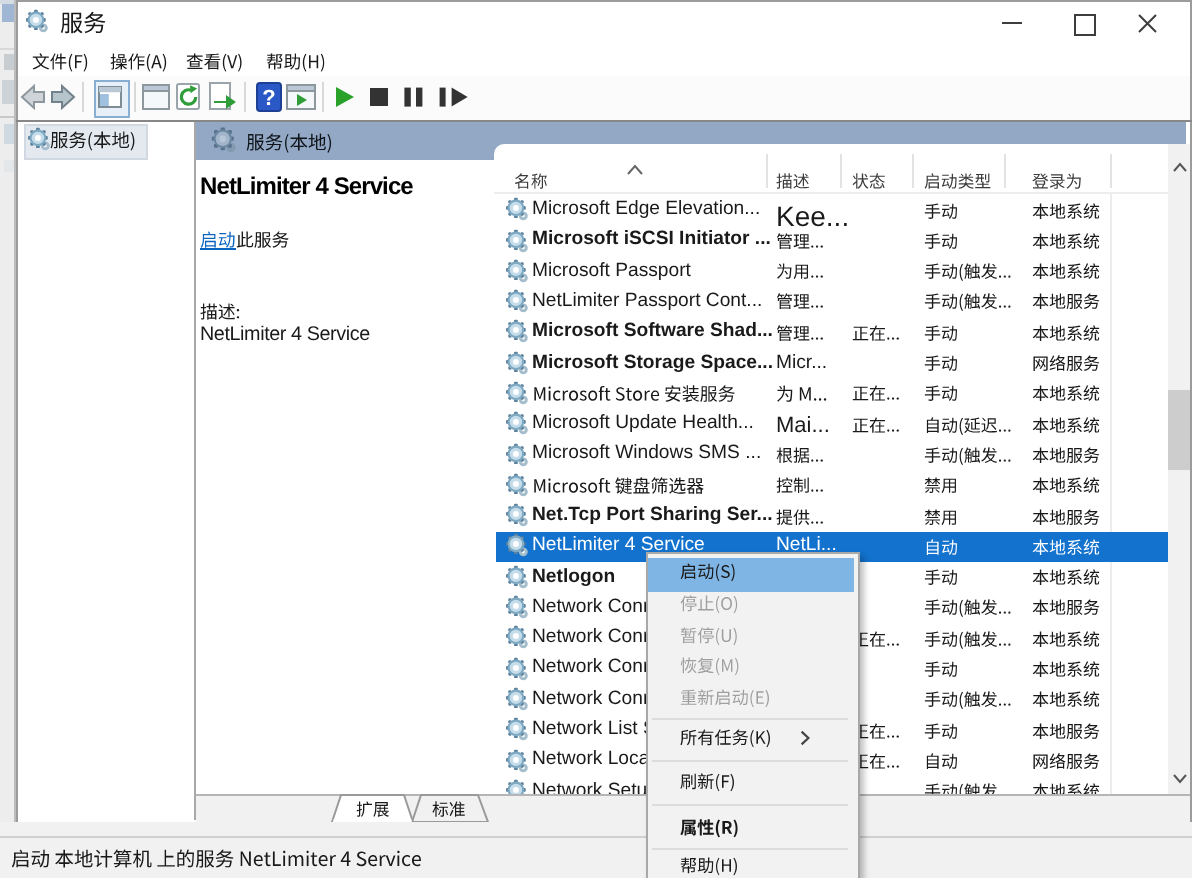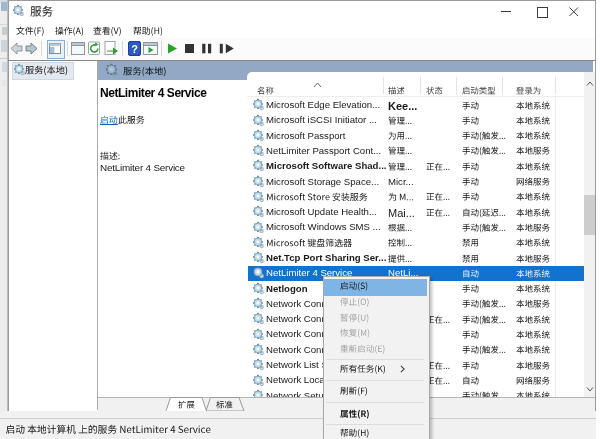--- a/index.html
+++ b/index.html
@@ -207,21 +207,21 @@
 <rect x="8.8" y="2.3" width="1.8" height="1.8" rx="0.6"></rect>
 <rect x="2.3" y="8.8" width="1.8" height="1.8" rx="0.6"></rect>
 <rect x="8.8" y="8.8" width="1.8" height="1.8" rx="0.6"></rect>
 </g>
 <circle cx="6.4" cy="6.4" r="4.3" fill="#c5ddeb"></circle>
 <circle cx="6.4" cy="6.4" r="3.9" fill="none" stroke="#7fa9c2" stroke-width="1.1"></circle>
 <circle cx="6.4" cy="6.4" r="1.6" fill="#ffffff"></circle>
 </g>
   </svg>
 <div class="lt" style="left:266px;top:98.0px;font-size:9.6px;color:#1a1a1a;font-weight:normal;letter-spacing:0">Microsoft Edge Elevation...</div>
-<div class="lt" style="left:388px;top:98.0px;font-size:11px;color:#1a1a1a;font-weight:bold;letter-spacing:0">Kee...</div>
+<div class="lt" style="left:388px;top:98.0px;font-size:14px;color:#1a1a1a;font-weight:normal;letter-spacing:0">Kee...</div>
 <svg class="t" style="left:461.5px;top:100.5px" width="19.0" height="10.6" viewBox="0 -7.82 19.0 10.62">
     <use href="#g16" fill="#1a1a1a"></use>
   </svg>
 <svg class="t" style="left:515.5px;top:100.5px" width="36.0" height="10.6" viewBox="0 -7.82 36.0 10.62">
     <use href="#g17" fill="#1a1a1a"></use>
   </svg>
 <svg class="t" style="left:252.0px;top:113.5px" width="13" height="13" viewBox="0 0 14 14">
 <g stroke="none">
 <circle cx="10.4" cy="10.7" r="2.4" fill="#a3bdcd"></circle>
 <circle cx="10.4" cy="10.7" r="0.9" fill="#eef3f6"></circle>
@@ -233,21 +233,21 @@
 <rect x="2.3" y="2.3" width="1.8" height="1.8" rx="0.6"></rect>
 <rect x="8.8" y="2.3" width="1.8" height="1.8" rx="0.6"></rect>
 <rect x="2.3" y="8.8" width="1.8" height="1.8" rx="0.6"></rect>
 <rect x="8.8" y="8.8" width="1.8" height="1.8" rx="0.6"></rect>
 </g>
 <circle cx="6.4" cy="6.4" r="4.3" fill="#c5ddeb"></circle>
 <circle cx="6.4" cy="6.4" r="3.9" fill="none" stroke="#7fa9c2" stroke-width="1.1"></circle>
 <circle cx="6.4" cy="6.4" r="1.6" fill="#ffffff"></circle>
 </g>
   </svg>
-<div class="lt" style="left:266px;top:113.2px;font-size:9.6px;color:#1a1a1a;font-weight:normal;letter-spacing:0">Microsoft iSCSI Initiator ...</div>
+<div class="lt" style="left:266px;top:113.2px;font-size:9.6px;color:#1a1a1a;font-weight:bold;letter-spacing:0">Microsoft iSCSI Initiator ...</div>
 <svg class="t" style="left:388.0px;top:115.8px" width="26.1" height="10.6" viewBox="0 -7.82 26.1 10.62">
     <use href="#g18" fill="#1a1a1a"></use>
   </svg>
 <svg class="t" style="left:461.5px;top:115.8px" width="19.0" height="10.6" viewBox="0 -7.82 19.0 10.62">
     <use href="#g16" fill="#1a1a1a"></use>
   </svg>
 <svg class="t" style="left:515.5px;top:115.8px" width="36.0" height="10.6" viewBox="0 -7.82 36.0 10.62">
     <use href="#g17" fill="#1a1a1a"></use>
   </svg>
 <svg class="t" style="left:252.0px;top:128.8px" width="13" height="13" viewBox="0 0 14 14">
@@ -352,21 +352,21 @@
 <rect x="2.3" y="2.3" width="1.8" height="1.8" rx="0.6"></rect>
 <rect x="8.8" y="2.3" width="1.8" height="1.8" rx="0.6"></rect>
 <rect x="2.3" y="8.8" width="1.8" height="1.8" rx="0.6"></rect>
 <rect x="8.8" y="8.8" width="1.8" height="1.8" rx="0.6"></rect>
 </g>
 <circle cx="6.4" cy="6.4" r="4.3" fill="#c5ddeb"></circle>
 <circle cx="6.4" cy="6.4" r="3.9" fill="none" stroke="#7fa9c2" stroke-width="1.1"></circle>
 <circle cx="6.4" cy="6.4" r="1.6" fill="#ffffff"></circle>
 </g>
   </svg>
-<div class="lt" style="left:266px;top:174.5px;font-size:9.6px;color:#1a1a1a;font-weight:normal;letter-spacing:0">Microsoft Storage Space...</div>
+<div class="lt" style="left:266px;top:174.5px;font-size:9.6px;color:#1a1a1a;font-weight:bold;letter-spacing:0">Microsoft Storage Space...</div>
 <div class="lt" style="left:388px;top:174.5px;font-size:9.6px;color:#1a1a1a;font-weight:normal;letter-spacing:0">Micr...</div>
 <svg class="t" style="left:461.5px;top:177.0px" width="19.0" height="10.6" viewBox="0 -7.82 19.0 10.62">
     <use href="#g16" fill="#1a1a1a"></use>
   </svg>
 <svg class="t" style="left:515.5px;top:177.0px" width="36.0" height="10.6" viewBox="0 -7.82 36.0 10.62">
     <use href="#g23" fill="#1a1a1a"></use>
   </svg>
 <svg class="t" style="left:252.0px;top:190.0px" width="13" height="13" viewBox="0 0 14 14">
 <g stroke="none">
 <circle cx="10.4" cy="10.7" r="2.4" fill="#a3bdcd"></circle>

